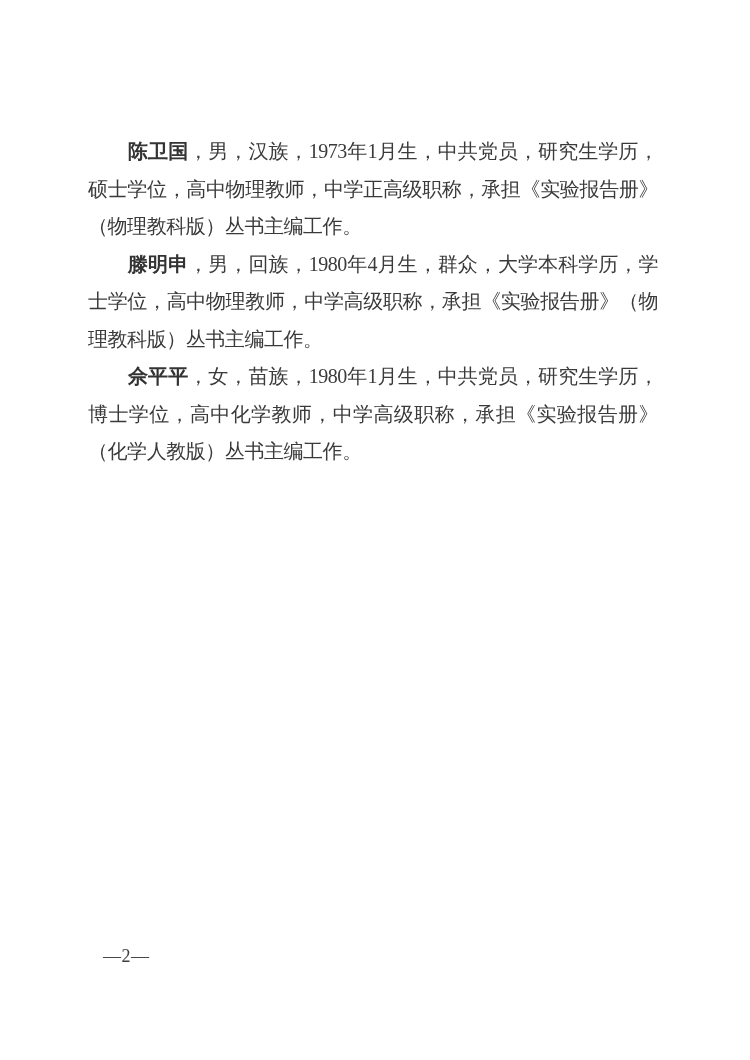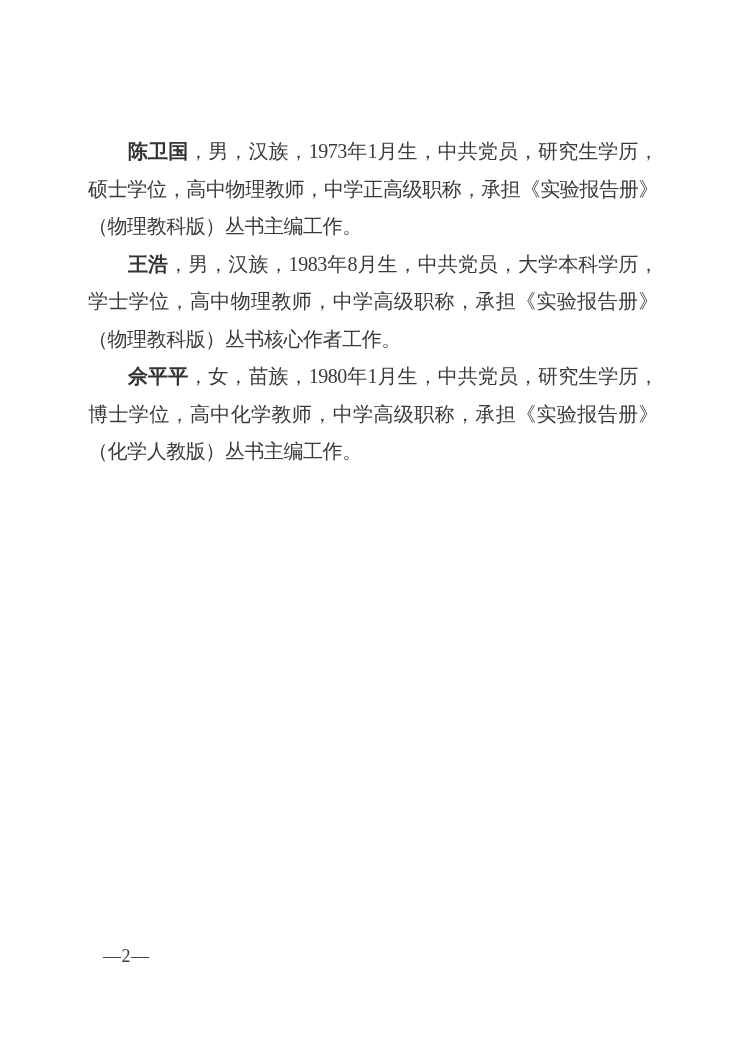--- a/index.html
+++ b/index.html
@@ -48,23 +48,23 @@
   }
 </style>
 </head>
 <body>
 
 <div class="page">
   <div class="content">
 
     <p class="para"><span class="person-name">陈卫国</span><span>，男，汉族，1973年1月生，中共党员，研究生学历，硕士学位，高中物理教师，中学正高级职称，承担《实验报告册》（物理教科版）丛书主编工作。</span></p>
 
+    <p class="para"><span class="person-name">滕明申</span><span>，男，回族，1980年4月生，群众，大学本科学历，学士学位，高中物理教师，中学高级职称，承担《实验报告册》（物理教科版）丛书主编工作。</span></p>
 
 
-    <p class="para"><span class="person-name">王浩</span><span>，男，汉族，1983年8月生，中共党员，大学本科学历，学士学位，高中物理教师，中学高级职称，承担《实验报告册》（物理教科版）丛书核心作者工作。</span></p>
 
 
     <p class="para"><span class="person-name">佘平平</span><span>，女，苗族，1980年1月生，中共党员，研究生学历，博士学位，高中化学教师，中学高级职称，承担《实验报告册》（化学人教版）丛书主编工作。</span></p>
 
 
   </div>
 
   <div class="page-number">—2—</div>
 </div>
 

